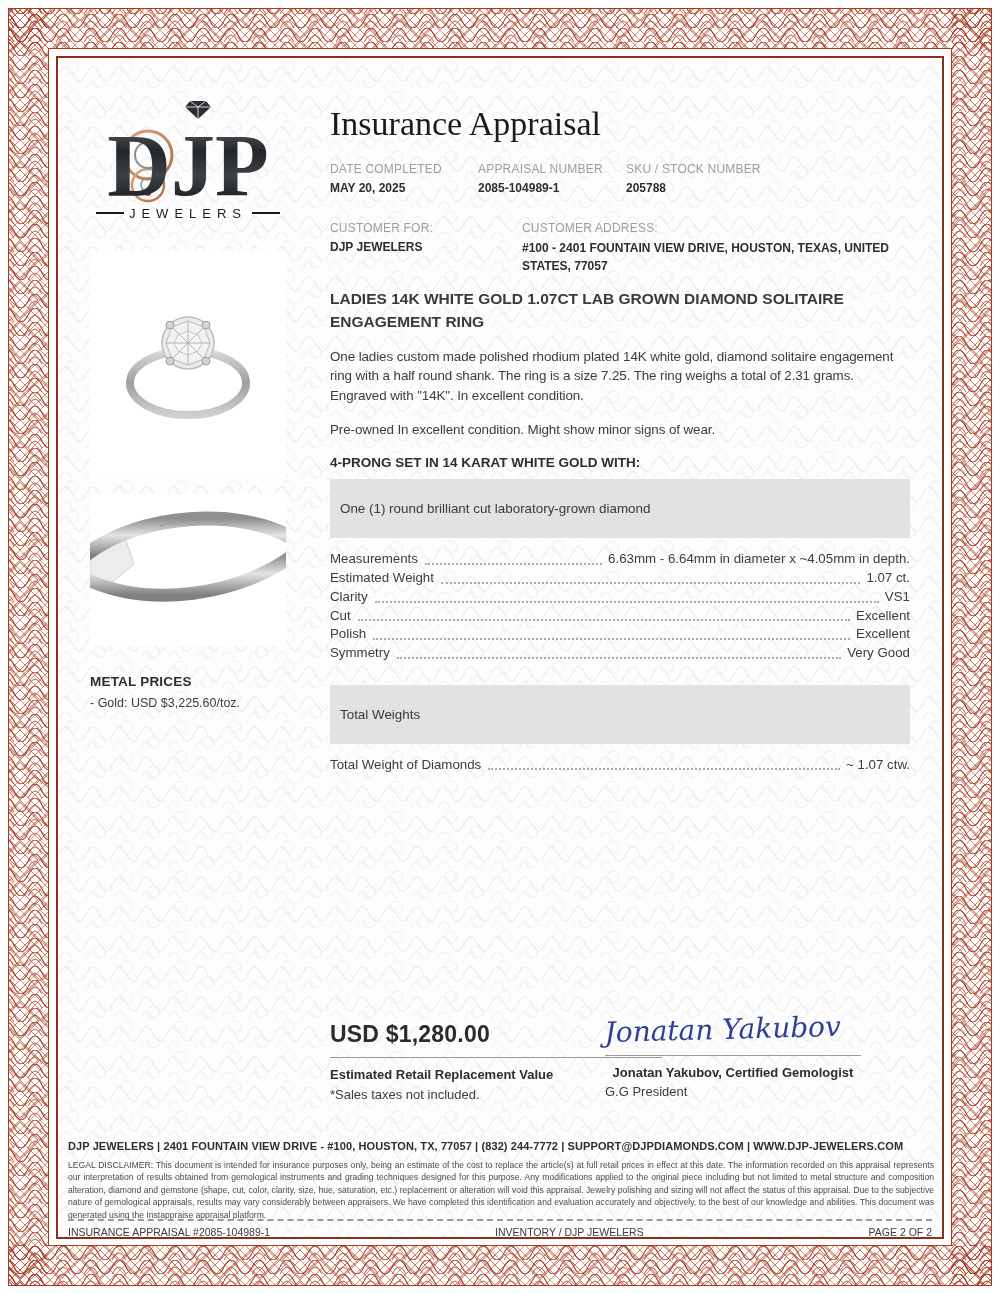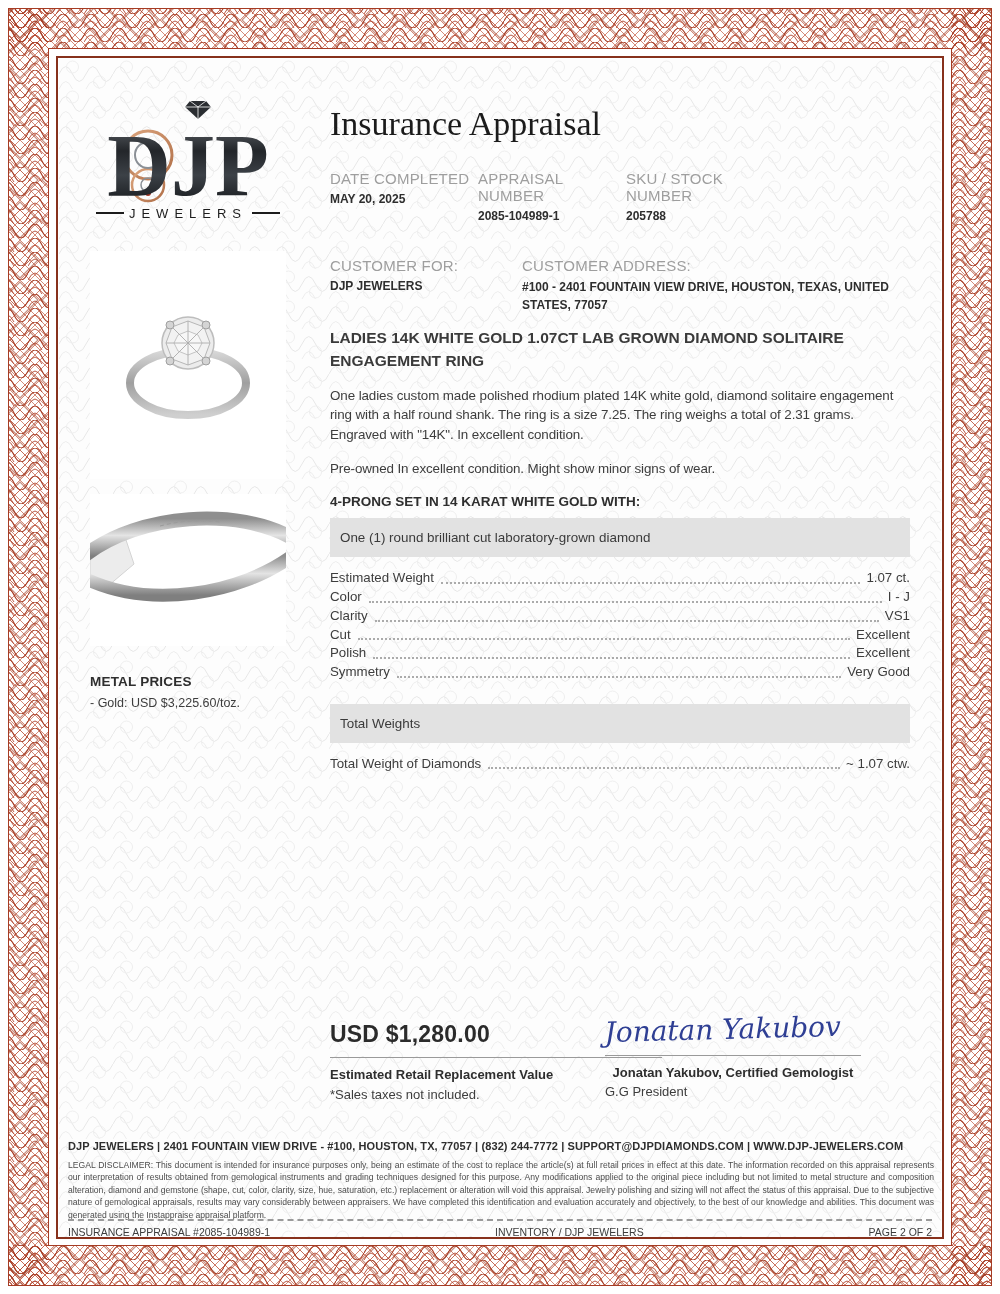--- a/index.html
+++ b/index.html
@@ -16,29 +16,29 @@
   .photo1{margin-top:22px;}
   .photo2{margin-top:15px;}
   .metal-heading{margin-top:28px;font-size:13.5px;font-weight:bold;color:#2e2e2e;letter-spacing:0.2px;}
   .metal-line{margin-top:7px;font-size:12.5px;color:#3d3d3d;}
 
   
   .main-col{position:absolute;left:271px;top:46px;width:580px;}
   .doc-title{font-family:"Liberation Serif","DejaVu Serif",serif;font-weight:normal;
              font-size:34px;color:#1b1b1b;margin:0 0 20px 0;line-height:1.1;}
   .meta-grid{display:grid;grid-template-columns:148px 148px 147px 1fr;margin-bottom:26px;}
-  .m-label{font-size:15px;color:#9e9e9e;letter-spacing:0.2px;margin-bottom:5px;margin-top:8px;}
+  .m-label{font-size:12px;color:#9e9e9e;letter-spacing:0.2px;margin-bottom:5px;}
   .m-value{font-size:12px;font-weight:bold;color:#2e2e2e;}
   .prepared-grid{display:grid;grid-template-columns:192px 1fr;margin-bottom:12px;}
   .addr-value{line-height:1.45;}
   .item-title{font-size:15.5px;font-weight:bold;color:#3a3a3a;line-height:1.5;margin:0 0 13px 0;}
   .body-p{font-size:13.4px;line-height:1.47;letter-spacing:-0.1px;margin:0 0 14px 0;}
   .cond-p{margin-bottom:16px;}
   .setting-heading{font-size:13.5px;font-weight:bold;color:#2e2e2e;margin:0 0 9px 0;}
-  .bar{background:#e2e2e2;padding:12px 10px;font-size:13.4px;color:#3a3a3a;}
+  .bar{background:#e2e2e2;padding:22px 10px;font-size:13.4px;color:#3a3a3a;}
   .bar1{margin-bottom:12px;}
   .bar2{margin-top:22px;margin-bottom:12px;}
   .spec-row{display:flex;font-size:13.3px;line-height:18.7px;color:#3d3d3d;}
   .spec-label{white-space:nowrap;}
   .leader{flex:1 1 auto;border-bottom:2px dotted #ababab;margin:0 6px 4px 7px;min-width:12px;}
   .spec-value{white-space:nowrap;}
 
   
   .price-block{position:absolute;left:271px;top:962px;width:332px;}
   .amount{font-size:23px;font-weight:bold;color:#2b2b2b;letter-spacing:0.2px;}
@@ -231,28 +231,28 @@
 
         <p class="body-p">One ladies custom made polished rhodium plated 14K white gold, diamond solitaire engagement ring with a half round shank. The ring is a size 7.25. The ring weighs a total of 2.31 grams. Engraved with "14K". In excellent condition.</p>
         <p class="body-p cond-p">Pre-owned In excellent condition. Might show minor signs of wear.</p>
 
         <h3 class="setting-heading">4-PRONG SET IN 14 KARAT WHITE GOLD WITH:</h3>
 
         <div class="bar bar1">One (1) round brilliant cut laboratory-grown diamond</div>
 
         <div>
           <div class="spec-row">
+            <span class="spec-label">Measurements</span>
+            <span class="leader"></span>
+            <span class="spec-value">6.63mm - 6.64mm in diameter x ~4.05mm in depth.</span>
+          </div>
+          <div class="spec-row">
             <span class="spec-label">Estimated Weight</span>
             <span class="leader"></span>
             <span class="spec-value">1.07 ct.</span>
-          </div>
-          <div class="spec-row">
-            <span class="spec-label">Color</span>
-            <span class="leader"></span>
-            <span class="spec-value">I - J</span>
           </div>
           <div class="spec-row">
             <span class="spec-label">Clarity</span>
             <span class="leader"></span>
             <span class="spec-value">VS1</span>
           </div>
           <div class="spec-row">
             <span class="spec-label">Cut</span>
             <span class="leader"></span>
             <span class="spec-value">Excellent</span>

